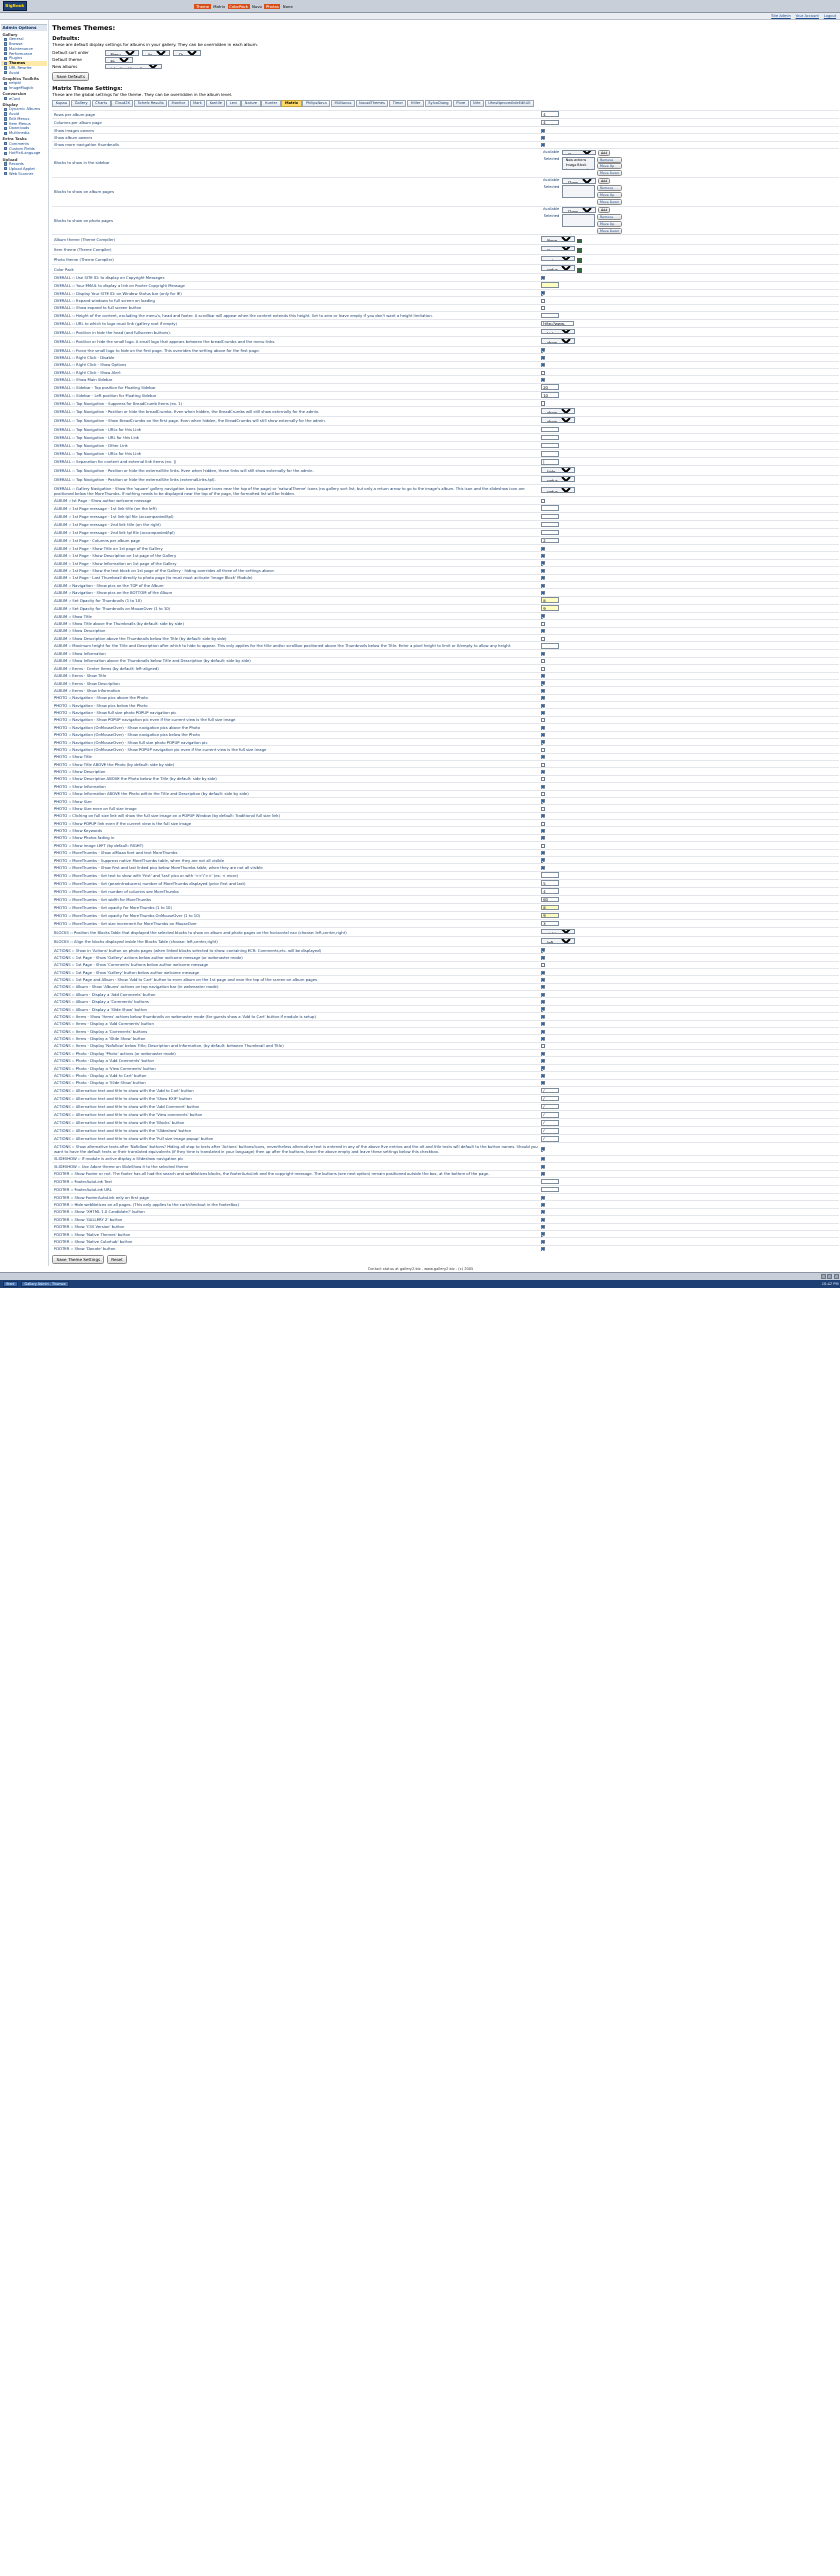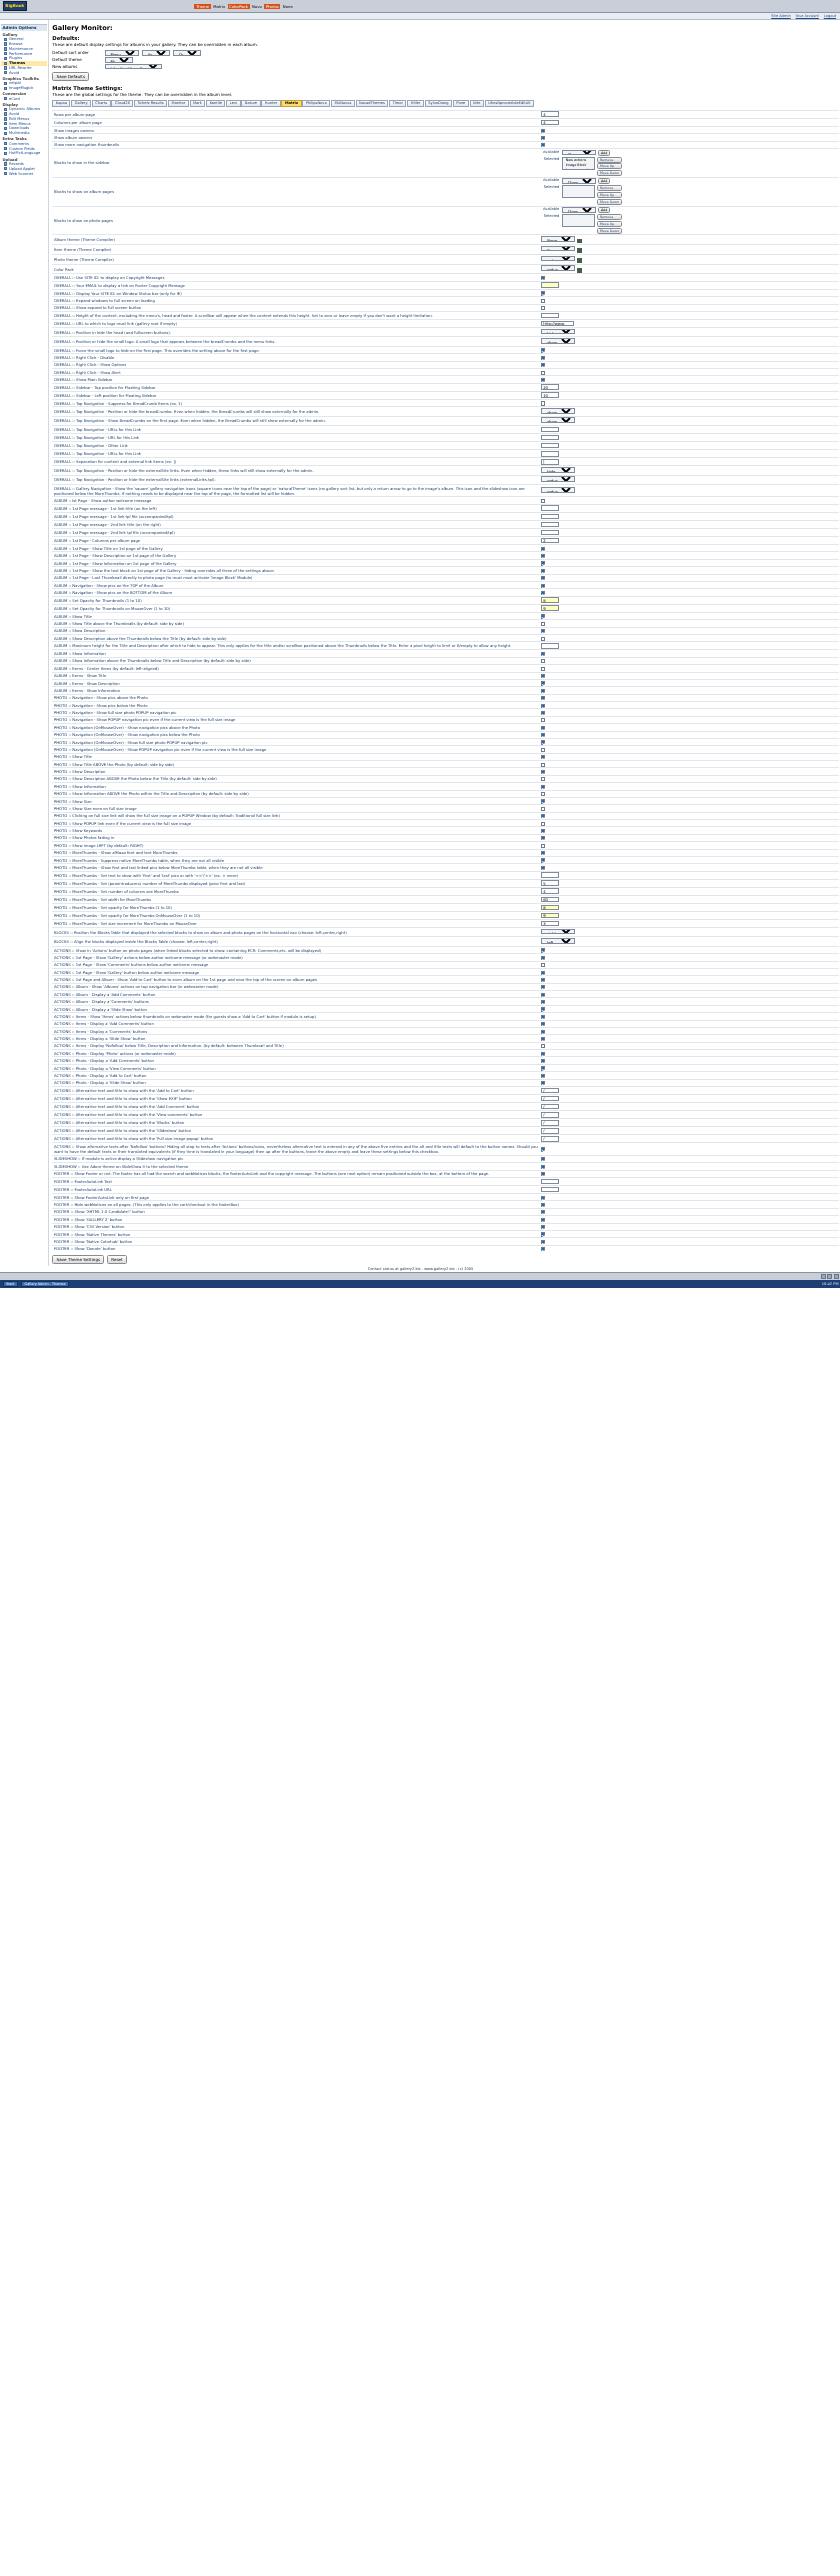--- a/index.html
+++ b/index.html
@@ -267,21 +267,21 @@
         <span class="dot"></span>
         <span>Upload Applet</span>
       </div>
     <div class="sb-item">
         <span class="dot"></span>
         <span>Web Scanner</span>
       </div>
   </div>
 
   <div class="content">
-    <h1 class="title">Gallery Monitor:</h1>
+    <h1 class="title">Themes Themes:</h1>
 
     <div class="sect-title">Defaults:</div>
     <div class="sect-note">These are default display settings for albums in your gallery. They can be overridden in each album.</div>
 
     <div class="defaults-rows">
       <div class="drow">
         <span class="lbl">Default sort order</span>
         <select class="sel-md">
           <option>Manual sort order</option>
         </select>

